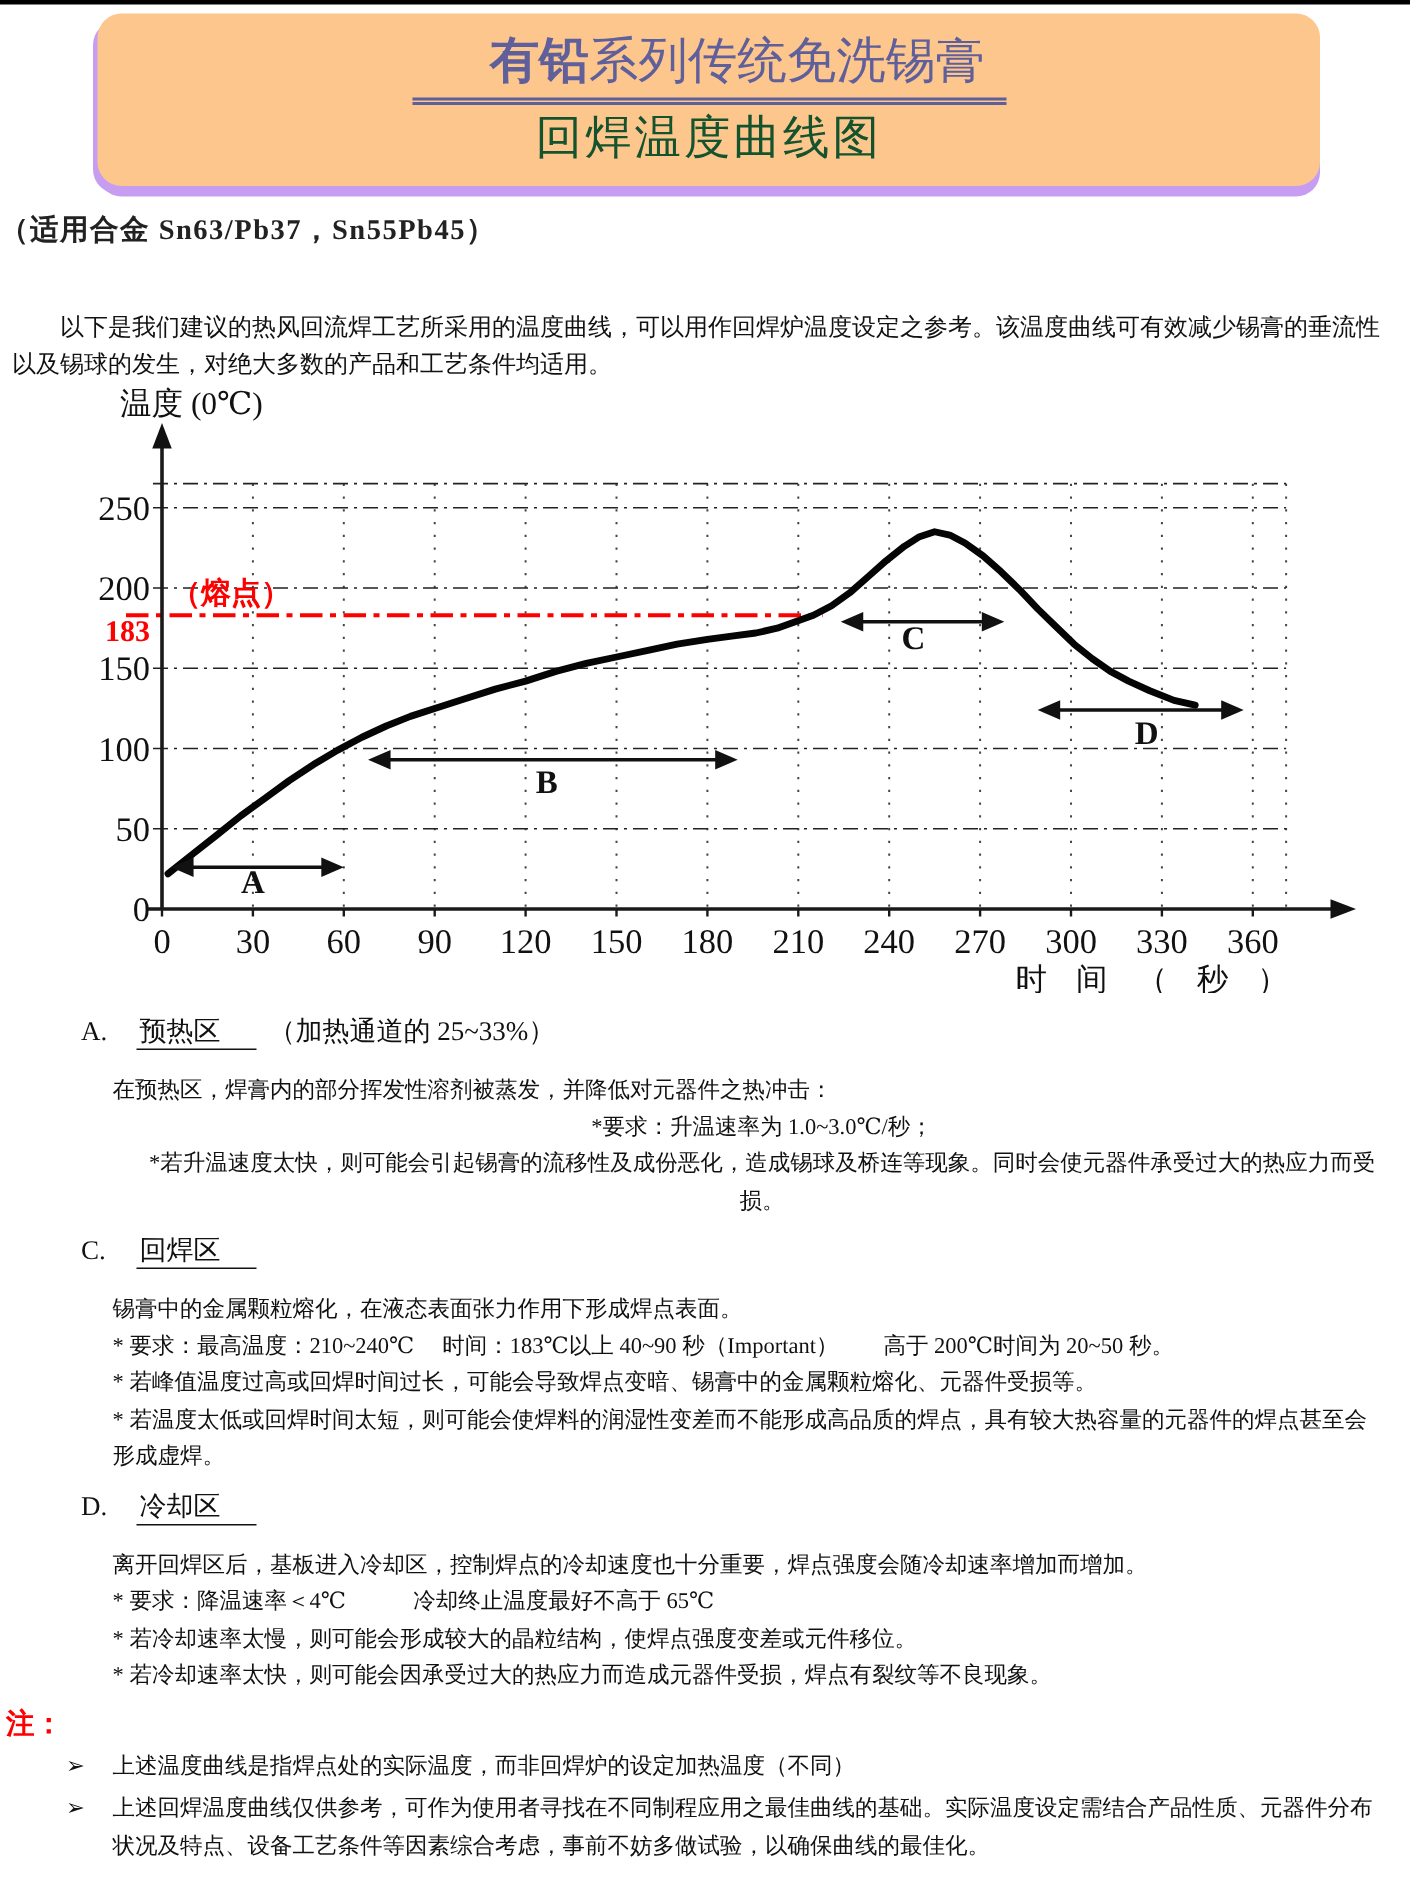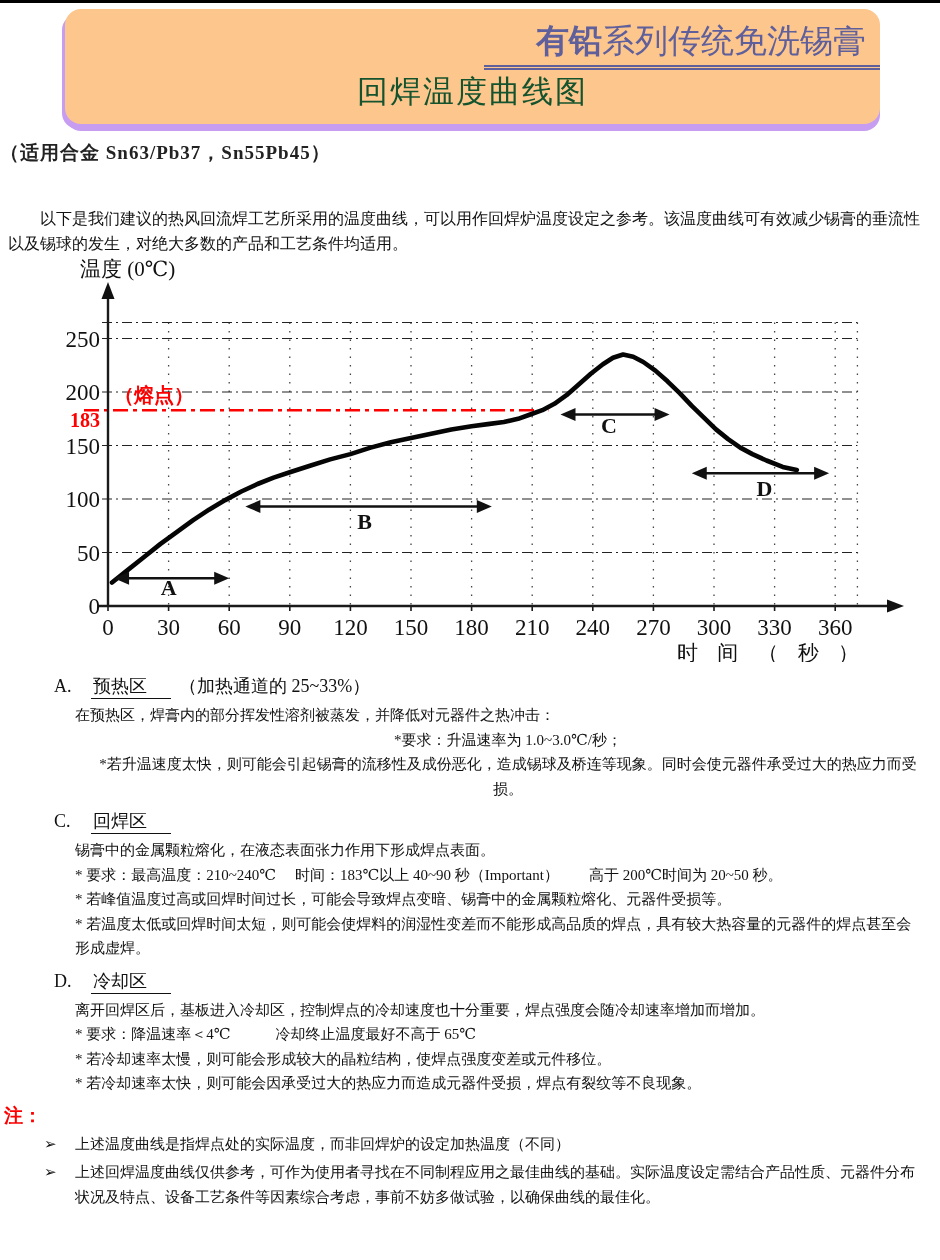--- a/index.html
+++ b/index.html
@@ -2,21 +2,21 @@
 <html><head>
 <meta charset="utf-8">
 <style>
   html,body{margin:0;padding:0;background:#ffffff;}
   body{font-family:"Liberation Serif","DejaVu Serif",serif;color:#111;}
   .page{position:relative;width:940px;height:1260px;background:#fff;border-top:3px solid #000;overflow:hidden;}
 
   
   .header-box{margin:6px 60px 0 65px;background:#FCC68D;border-radius:16px;
               box-shadow:0 7px 0 #C79DF2,-3px 5px 0 #C79DF2;text-align:center;padding:10px 0 12px 0;}
-  .title1{font-size:33px;color:#5f5f9b;line-height:44px;text-align:right;}
+  .title1{font-size:33px;color:#5f5f9b;line-height:44px;}
   .title1 .u2{display:inline-block;border-bottom:5px double #5f5f9b;padding:0 14px 2px 52px;}
   .title1 .b{font-weight:bold;}
   .title2{font-size:31px;color:#14532d;line-height:40px;margin-top:2px;letter-spacing:2px;}
   .subtitle{font-size:19px;font-weight:bold;color:#222;margin-top:16px;letter-spacing:1px;}
 
   
   .intro{margin:40px 8px 0 8px;font-size:16px;line-height:25px;text-indent:2em;}
 
   
   .chart-wrap{margin:2px 0 0 50px;}
@@ -34,21 +34,21 @@
   .redlab{fill:#ff0000;font-size:20px;font-weight:bold;}
   .meltlab{fill:#ff0000;font-size:20px;font-weight:bold;}
   .ylab{font-size:21px;fill:#111;}
   .xlab{font-size:21px;fill:#111;letter-spacing:7px;}
 
   
   .sec-head{margin:8px 0 0 54px;font-size:18px;}
   .sec-id{display:inline-block;width:37px;}
   .u{border-bottom:1.5px solid #111;padding:0 24px 2px 2px;}
   .suffix{margin-left:8px;}
-  .sec-body{margin-top:5px;}
+  .sec-body{margin-top:16px;}
   .bline{margin:0 14px 0 75px;font-size:15px;line-height:24.5px;}
   .bline.ind1{margin-left:90px;text-align:center;}
 
   
   .note-label{color:#fe0000;font-weight:bold;font-size:19px;margin:8px 0 0 4px;line-height:24px;}
   .note-item{display:flex;margin:4px 14px 0 44px;font-size:15px;line-height:24.5px;}
   .note-bullet{flex:none;width:31px;font-size:15px;color:#111;}
   .note-text{flex:1;}
 </style>
 </head>

